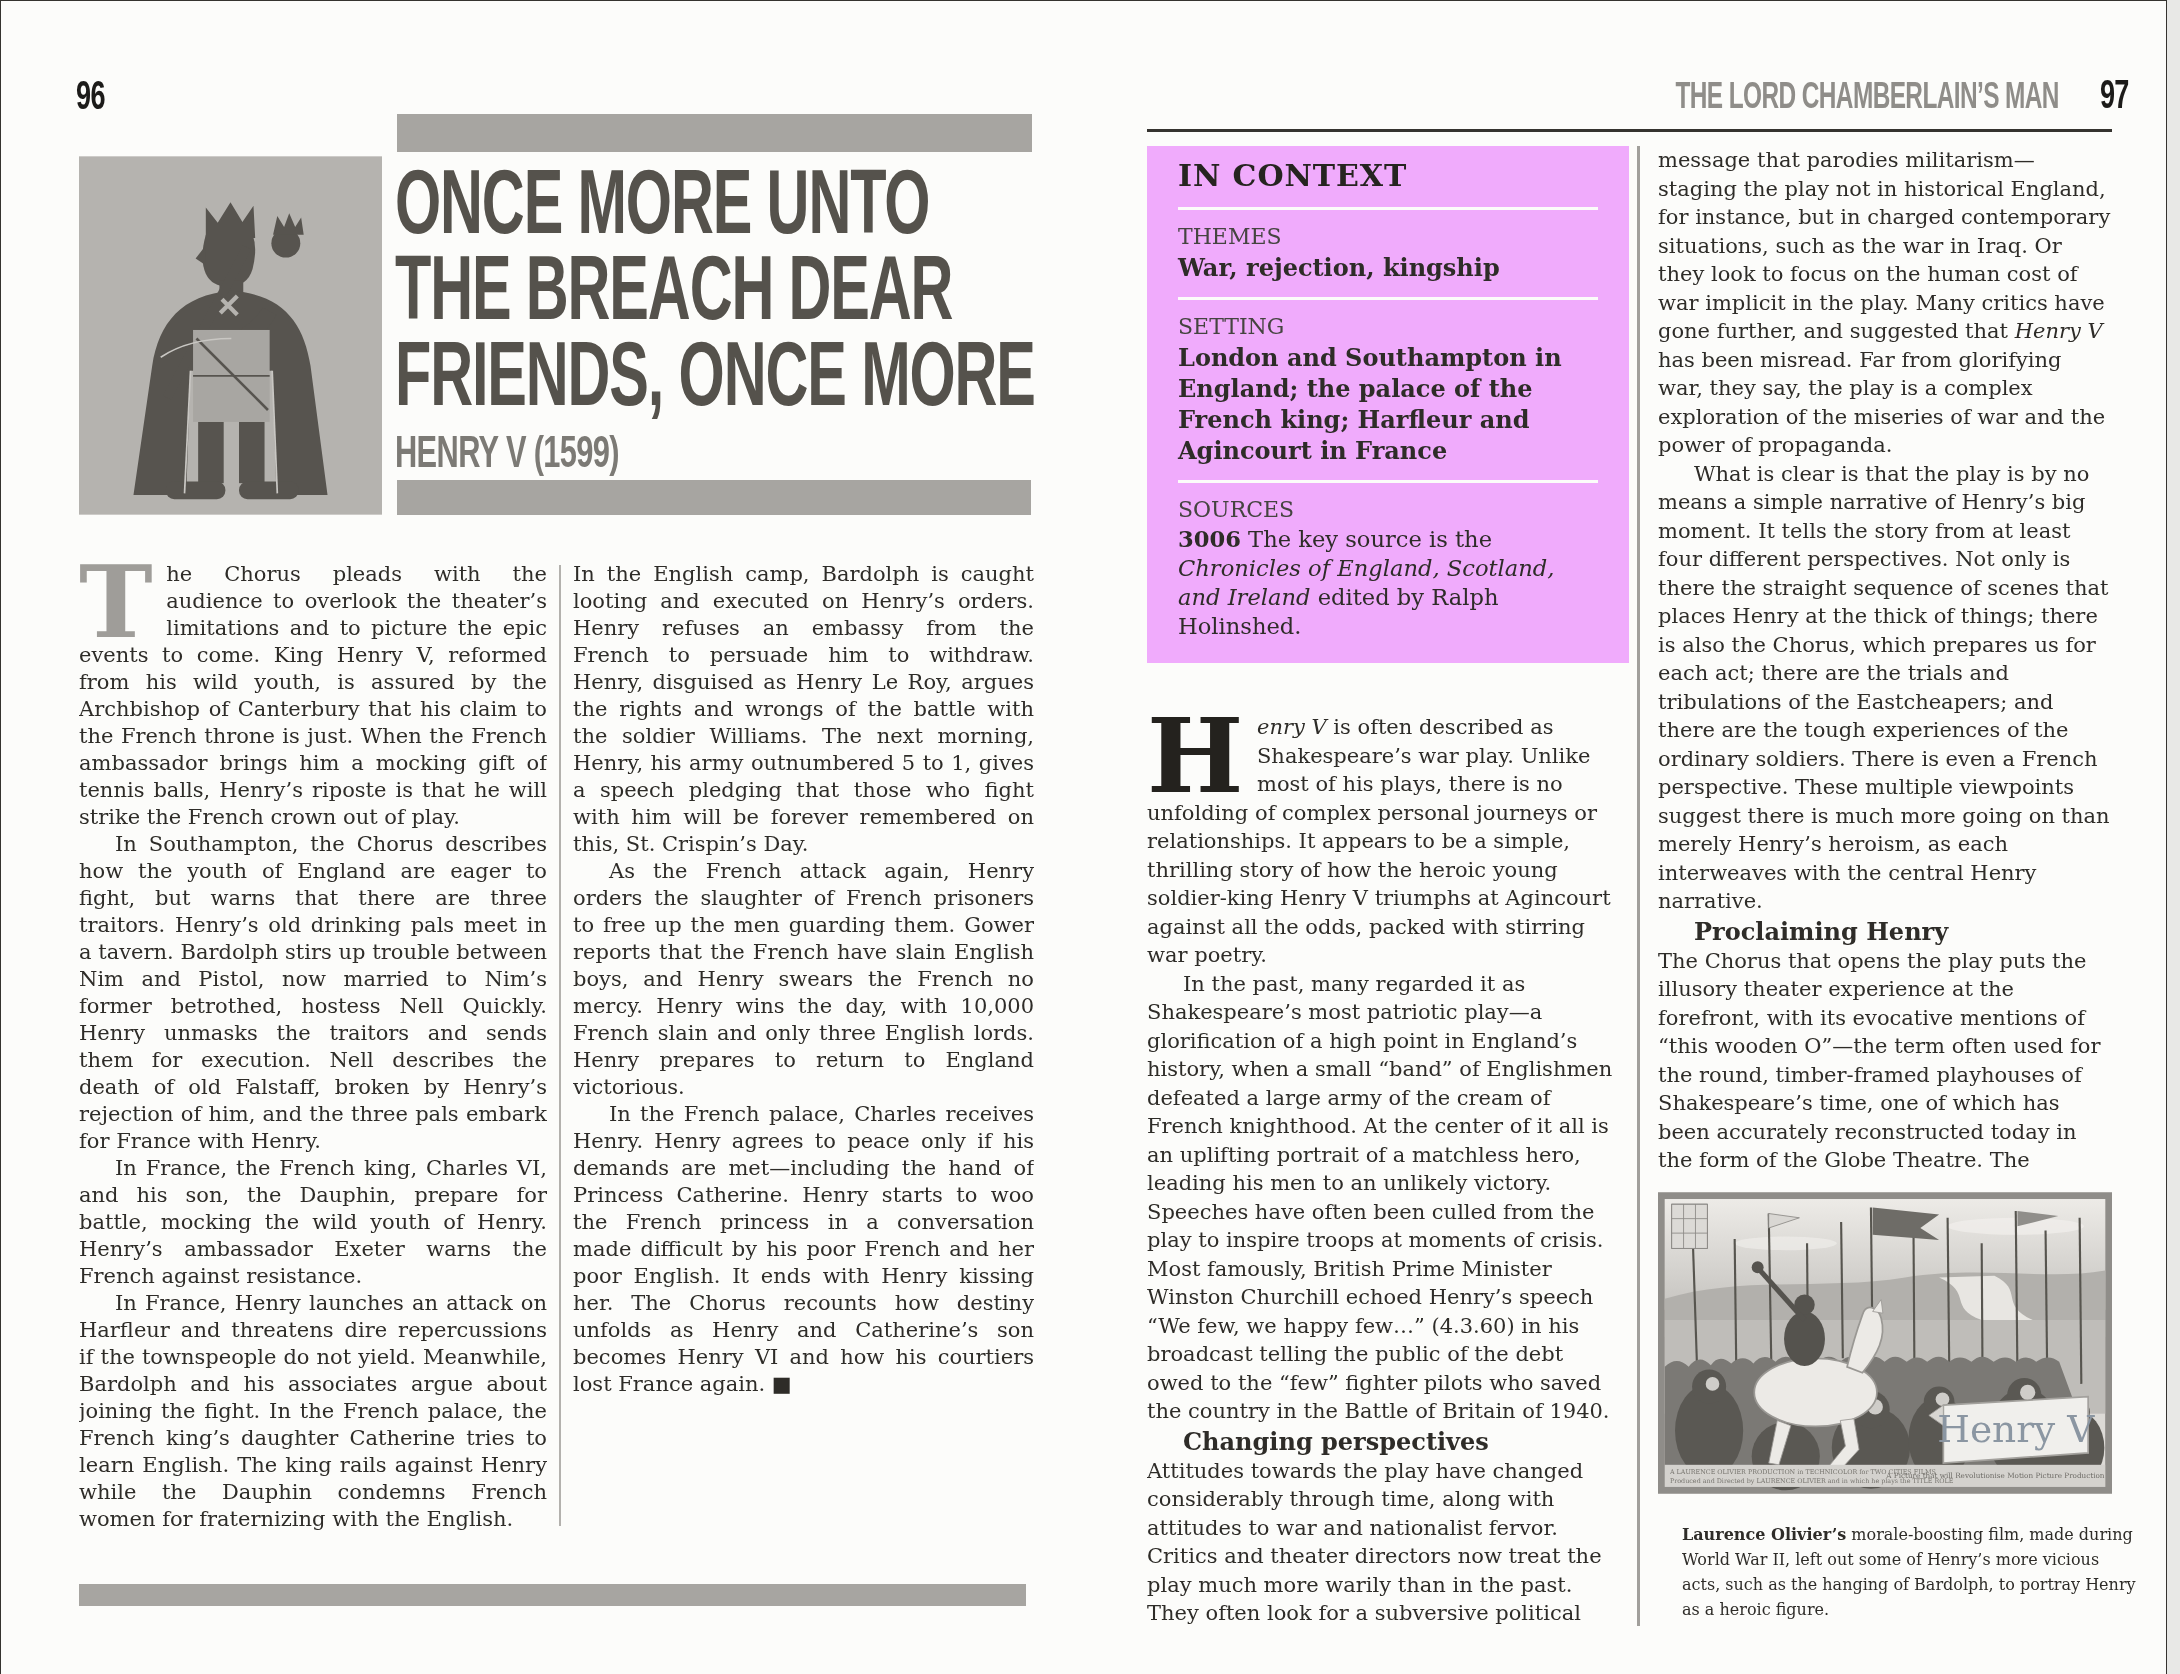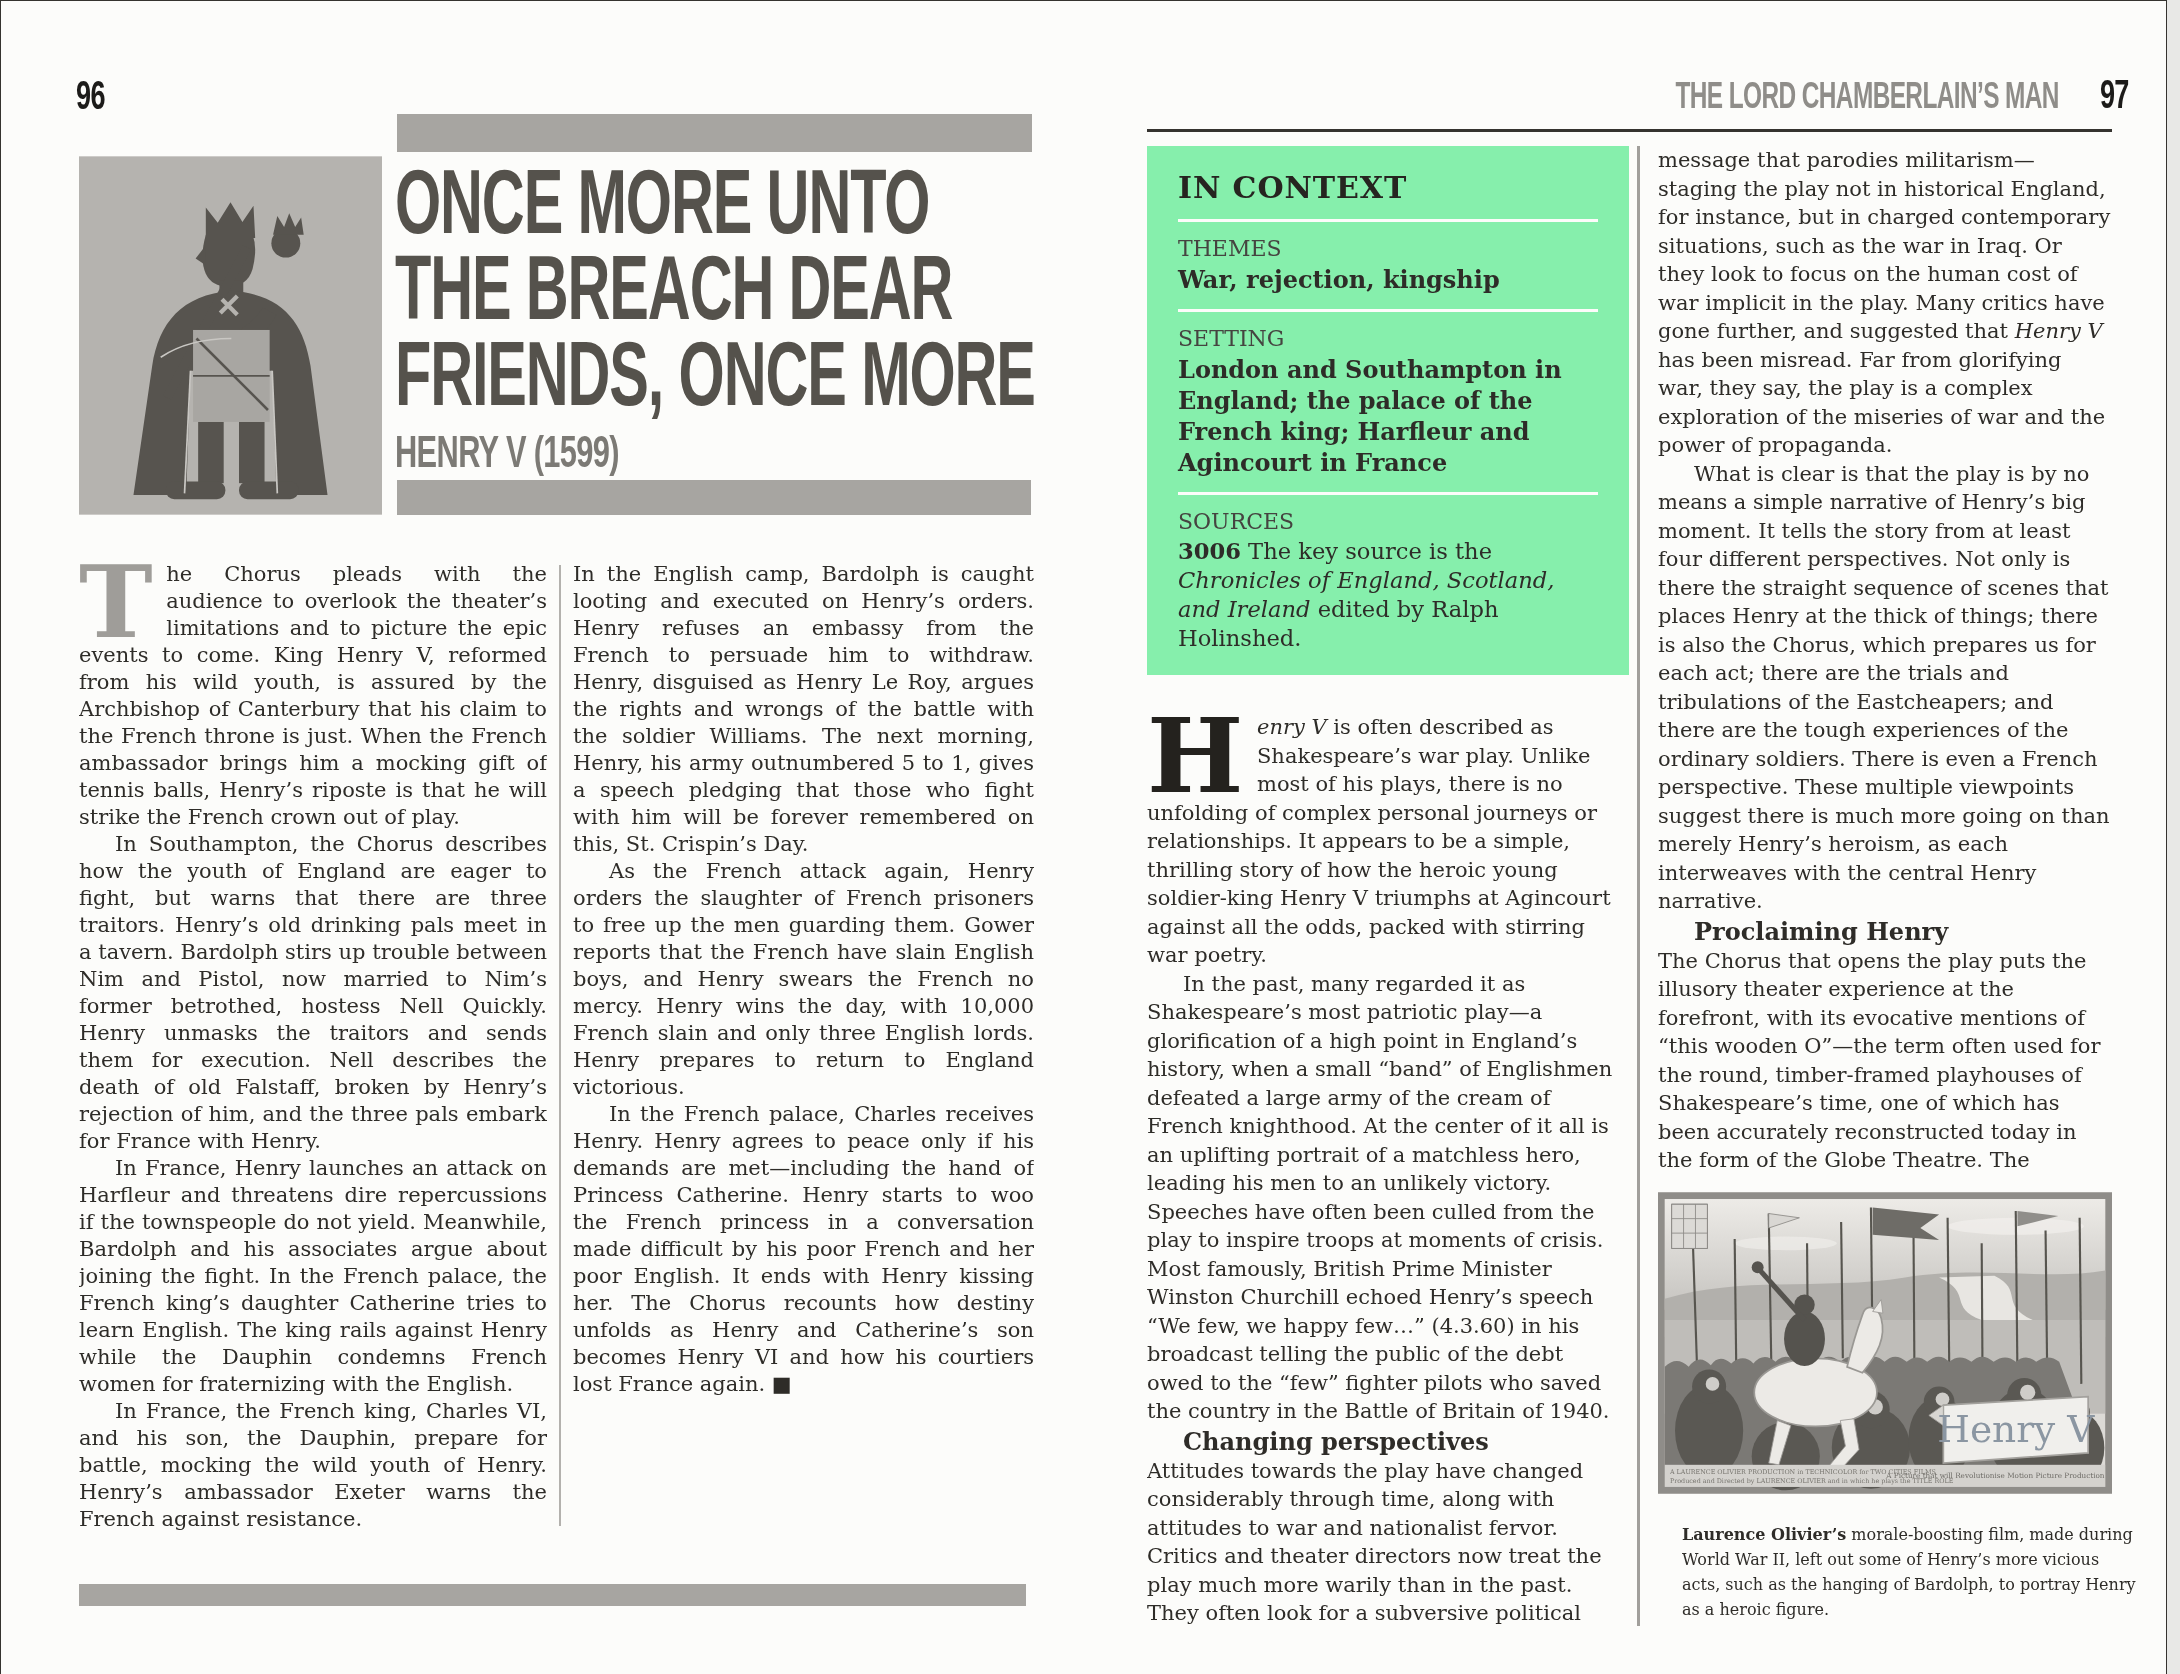--- a/index.html
+++ b/index.html
@@ -30,21 +30,21 @@
   .lbody p,.rbody p{margin:0;text-indent:36px;}
   .lbody p.flush,.rbody p.flush{text-indent:0;}
   .dcap{float:left;font-weight:700;padding:1.7px 13.6px 0 0;}
   .dcap-t{font-size:99px;line-height:78px;color:#9f9d99;}
   .dcap-h{font-size:102px;line-height:83px;color:#24221e;}
   .subhead{font-weight:700;font-size:24px;line-height:31px;margin:20.4px 0 6.8px;text-indent:0;}
   .vrule{background:#b3b1ad;width:1.7px;}
   .vrule-r{background:#a19f9b;width:2.6px;}
   .hrule{background:#35332f;height:2.6px;}
   
-  #icx{background:#86efac;padding:24px 31px 22px;box-sizing:border-box;}
+  #icx{background:#f0abfc;padding:12px 31px 22px;box-sizing:border-box;}
   .icx-head{font-weight:700;font-size:30px;letter-spacing:0.9px;color:#262420;margin:0;}
   .icx-rule{height:3.4px;background:#fcfcfa;margin:13.6px 0;}
   .icx-label{font-size:22px;color:#454440;margin:0 0 3.4px;}
   .icx-value{font-weight:700;font-size:24px;line-height:31px;margin:0;}
   .icx-src{font-size:22.6px;line-height:29px;margin:0 0 12px;}
   
   .caption{font-size:16px;line-height:25px;margin-left:24px;}
   svg text{font-family:"DejaVu Serif",serif;}
 </style>
 </head>
@@ -106,22 +106,22 @@
     <div class="titleline">ONCE MORE UNTO</div>
     <div class="titleline">THE BREACH DEAR</div>
     <div class="titleline">FRIENDS, ONCE MORE</div>
     <div class="subtitle">HENRY V (1599)</div>
   </div>
   <div class="abs graybar" style="left:396px;top:479px;width:634px;height:35px;"></div>
 
   <div class="abs lbody" style="left:78px;top:560px;width:468px;max-height:1014px;overflow:hidden;">
     <p class="flush"><span class="dcap dcap-t">T</span><span>he Chorus pleads with the audience to overlook the theater’s limitations and to picture the epic events to come. King Henry V, reformed from his wild youth, is assured by the Archbishop of Canterbury that his claim to the French throne is just. When the French ambassador brings him a mocking gift of tennis balls, Henry’s riposte is that he will strike the French crown out of play.</span></p>
     <p>In Southampton, the Chorus describes how the youth of England are eager to fight, but warns that there are three traitors. Henry’s old drinking pals meet in a tavern. Bardolph stirs up trouble between Nim and Pistol, now married to Nim’s former betrothed, hostess Nell Quickly. Henry unmasks the traitors and sends them for execution. Nell describes the death of old Falstaff, broken by Henry’s rejection of him, and the three pals embark for France with Henry.</p>
+    <p>In France, the French king, Charles VI, and his son, the Dauphin, prepare for battle, mocking the wild youth of Henry. Henry’s ambassador Exeter warns the French against resistance.</p>
     <p>In France, Henry launches an attack on Harfleur and threatens dire repercussions if the townspeople do not yield. Meanwhile, Bardolph and his associates argue about joining the fight. In the French palace, the French king’s daughter Catherine tries to learn English. The king rails against Henry while the Dauphin condemns French women for fraternizing with the English.</p>
-    <p>In France, the French king, Charles VI, and his son, the Dauphin, prepare for battle, mocking the wild youth of Henry. Henry’s ambassador Exeter warns the French against resistance.</p>
   </div>
 
   <div class="abs vrule" style="left:558px;top:564px;height:961px;"></div>
 
   <div class="abs lbody" style="left:572px;top:560px;width:461px;max-height:1014px;overflow:hidden;">
     <p class="flush">In the English camp, Bardolph is caught looting and executed on Henry’s orders. Henry refuses an embassy from the French to persuade him to withdraw. Henry, disguised as Henry Le Roy, argues the rights and wrongs of the battle with the soldier Williams. The next morning, Henry, his army outnumbered 5 to 1, gives a speech pledging that those who fight with him will be forever remembered on this, St. Crispin’s Day.</p>
     <p>As the French attack again, Henry orders the slaughter of French prisoners to free up the men guarding them. Gower reports that the French have slain English boys, and Henry swears the French no mercy. Henry wins the day, with 10,000 French slain and only three English lords. Henry prepares to return to England victorious.</p>
     <p>In the French palace, Charles receives Henry. Henry agrees to peace only if his demands are met—including the hand of Princess Catherine. Henry starts to woo the French princess in a conversation made difficult by his poor French and her poor English. It ends with Henry kissing her. The Chorus recounts how destiny unfolds as Henry and Catherine’s son becomes Henry VI and how his courtiers lost France again. ■</p>
   </div>
 

